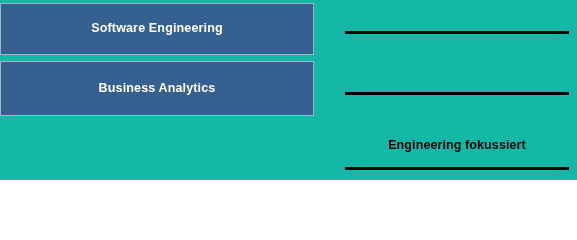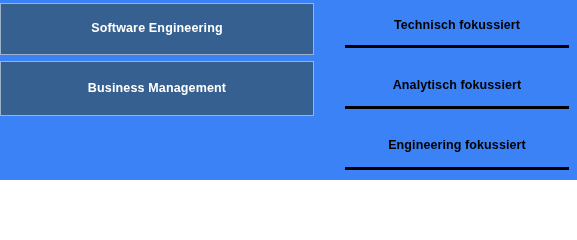--- a/index.html
+++ b/index.html
@@ -11,21 +11,21 @@
     height: 180px;
     background: #ffffff;
     font-family: "Liberation Sans", sans-serif;
     overflow: hidden;
   }
 
   .diagram {
     position: relative;
     width: 577px;
     height: 180px;
-    background: #3b82f6;
+    background: #14b8a6;
   }
 
   
   .bar {
     position: absolute;
     left: 0;
     width: 314px;
     box-sizing: border-box;
     background: #35608F;
     border-top: 1px solid #9DB3CC;
@@ -83,31 +83,29 @@
 </head>
 <body>
 
 <div class="diagram">
 
   <div class="bar bar-1">
     <span class="bar-label">Software Engineering</span>
   </div>
 
   <div class="bar bar-2">
-    <span class="bar-label">Business Management</span>
+    <span class="bar-label">Business Analytics</span>
   </div>
 
 
   <div class="focus focus-1">
-    <div class="focus-label">Technisch fokussiert</div>
     <div class="focus-rule"></div>
   </div>
 
   <div class="focus focus-2">
-    <div class="focus-label">Analytisch fokussiert</div>
     <div class="focus-rule"></div>
   </div>
 
   <div class="focus focus-3">
     <div class="focus-label">Engineering fokussiert</div>
     <div class="focus-rule"></div>
   </div>
 
 </div>
 

